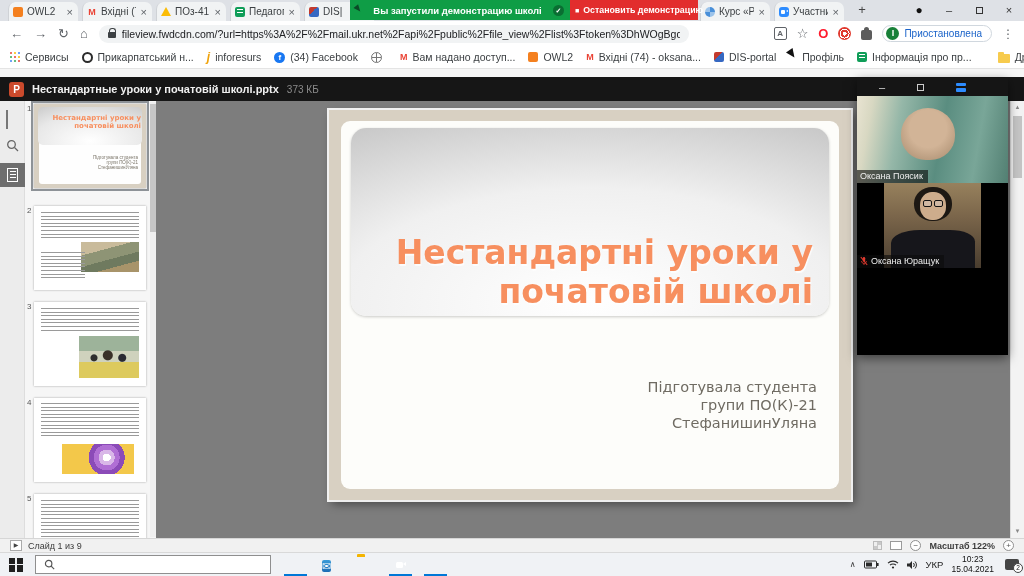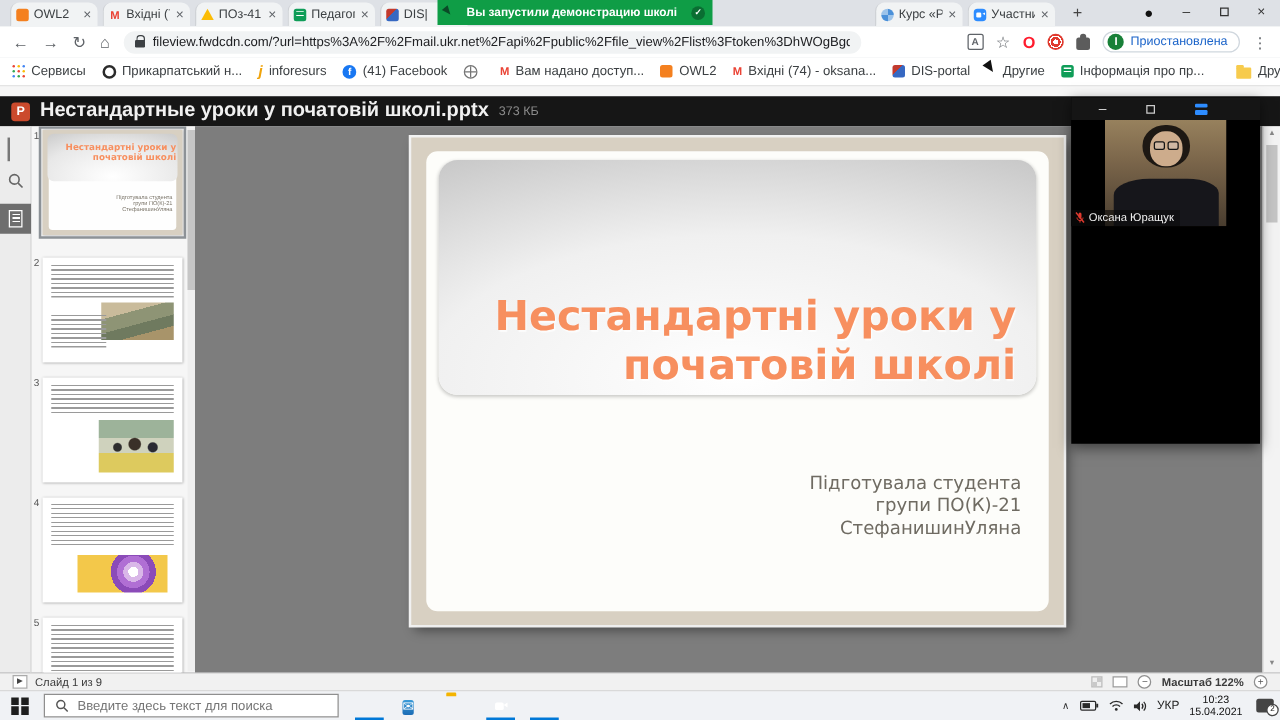--- a/index.html
+++ b/index.html
@@ -78,21 +78,21 @@
   .b-globe::after{content:"";position:absolute;left:0;right:0;top:4px;height:1px;background:#757575;}
   .b-globe::before{content:"";position:absolute;left:4px;top:0;bottom:0;width:1px;background:#757575;}
   .b-cursor{width:0;height:0;border:4.5px solid transparent;border-top:9px solid #111;transform:rotate(-35deg);margin-top:-3px;}
   .b-folder{width:12px;height:9px;background:#f7cb4d;border-radius:1px;position:relative;margin-top:2px;}
   .b-folder::before{content:"";position:absolute;top:-2px;left:0;width:6px;height:3px;background:#f7cb4d;border-radius:1px 1px 0 0;}
   .pagegap{height:9px;background:#f6f6f6;border-top:1px solid #e4e4e4;}
 
   
   .dochead{height:24px;background:#161616;display:flex;align-items:center;padding:0 9px;gap:8px;}
   .ppt{width:15px;height:15px;background:#cb4a2c;border-radius:3px;color:#fff;font-size:10px;font-weight:bold;text-align:center;line-height:15px;}
-  .fname{color:#f1f1f1;font-size:16px;font-weight:bold;}
+  .fname{color:#f1f1f1;font-size:11px;font-weight:bold;}
   .fsize{color:#8b8b8b;font-size:10px;}
 
   
   .docbody{position:relative;height:437px;display:flex;background:#7d7d7d;}
   .iconstrip{width:25px;background:#ececec;border-right:1px solid #ddd;position:relative;flex:0 0 auto;}
   .docico{width:11px;height:14px;border:1px solid #777;background:#fff;position:relative;}
   .docico::after{content:"";position:absolute;left:1.5px;right:1.5px;top:2px;height:8px;
       background:repeating-linear-gradient(#999 0 1px,transparent 1px 3px);}
   .is1{position:absolute;left:6px;top:10px;}
   .is2{position:absolute;left:6px;top:37px;}
@@ -255,20 +255,24 @@
       <span class="wc"><span class="boxglyph"></span></span>
       <span class="wc">×</span>
     </div>
 
     <div class="sharebar">
       <div class="sb-green">
         <span class="sb-cursor"></span>
         <span class="sb-msg">Вы запустили демонстрацию школі</span>
         <span class="sb-shield">✓</span>
       </div>
+      <div class="sb-red">
+        <span class="sb-stop">■</span>
+        <span>Остановить демонстрацию</span>
+      </div>
     </div>
   </div>
 
   <div class="urlbar">
     <span class="nav">←</span>
     <span class="nav">→</span>
     <span class="nav">↻</span>
     <span class="nav">⌂</span>
     <div class="omnibox">
       <span class="lock"></span>
@@ -296,21 +300,21 @@
     <div class="bm">
       <span class="b-uni"></span>
       <span>Прикарпатський н...</span>
     </div>
     <div class="bm">
       <span class="b-info">j</span>
       <span>inforesurs</span>
     </div>
     <div class="bm">
       <span class="b-fb">f</span>
-      <span>(41) Facebook</span>
+      <span>(34) Facebook</span>
     </div>
     <div class="bm">
       <span class="b-globe"></span>
       <span></span>
     </div>
     <div class="bm">
       <span class="b-gmail">M</span>
       <span>Вам надано доступ...</span>
     </div>
     <div class="bm">
@@ -320,21 +324,21 @@
     <div class="bm">
       <span class="b-gmail">M</span>
       <span>Вхідні (74) - oksana...</span>
     </div>
     <div class="bm">
       <span class="b-dis"></span>
       <span>DIS-portal</span>
     </div>
     <div class="bm">
       <span class="b-cursor"></span>
-      <span>Другие</span>
+      <span>Профіль</span>
     </div>
     <div class="bm">
       <span class="b-sheets"></span>
       <span>Інформація про пр...</span>
     </div>
     <div class="bmsep" style="margin-left:auto"></div>
     <div class="bm">
       <span class="b-folder"></span>
       <span>Другие закладки</span>
     </div>
@@ -454,21 +458,20 @@
         <i></i>
         <i></i>
         <i></i>
         <i></i>
       </div>
     <div class="searchbox">
       <svg width="11" height="11" viewBox="0 0 13 13">
           <circle cx="5.5" cy="5.5" r="3.8" fill="none" stroke="#555" stroke-width="1.4"></circle>
           <line x1="8.5" y1="8.5" x2="12" y2="12" stroke="#555" stroke-width="1.4"></line>
         </svg>
-      <input placeholder="Введите здесь текст для поиска" style="">
     </div>
     <div class="apps">
       <div class="app active"><span class="ic-chrome"></span></div>
       <div class="app"><span class="ic-mail">✉</span></div>
       <div class="app"><span class="ic-folder"></span></div>
       <div class="app active"><span class="ic-zoomapp"></span></div>
       <div class="app active"><span class="ic-fx"></span></div>
     </div>
     <div class="tray">
       <span class="chev">∧</span>
@@ -500,20 +503,26 @@
 
   <div class="videopanel">
     <div class="vptitle">
       <span class="vpt-min">–</span>
       <span class="vpt-max"></span>
       <span class="vpt-grid">
           <i></i>
           <i></i>
         </span>
     </div>
+    <div class="vtile v1">
+      <span class="head"></span>
+      <div class="vlabel">
+        <span>Оксана Поясик</span>
+      </div>
+    </div>
     <div class="vtile v3">
       <div class="col3">
         <span class="hair"></span>
         <span class="face"></span>
         <span class="glasses">
             <i></i>
             <i></i>
           </span>
         <span class="bod"></span>
       </div>

